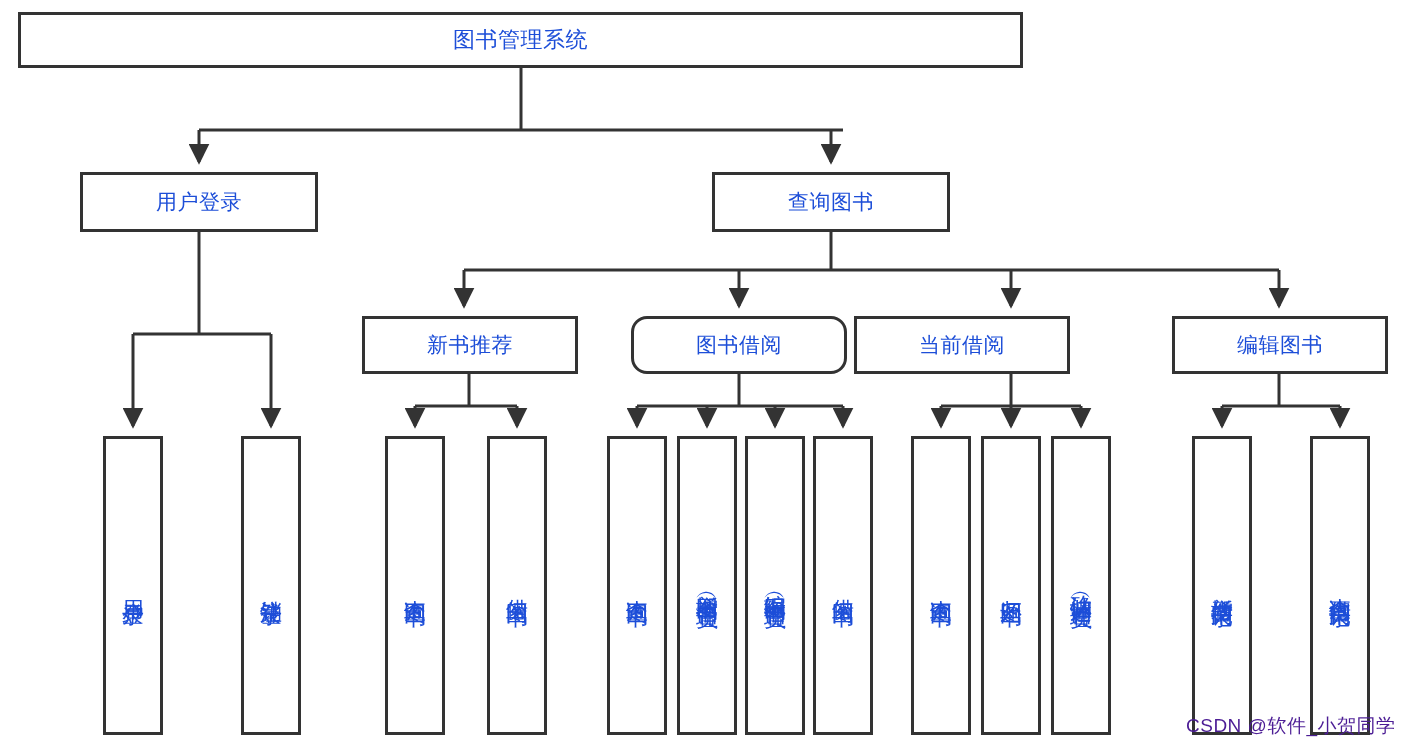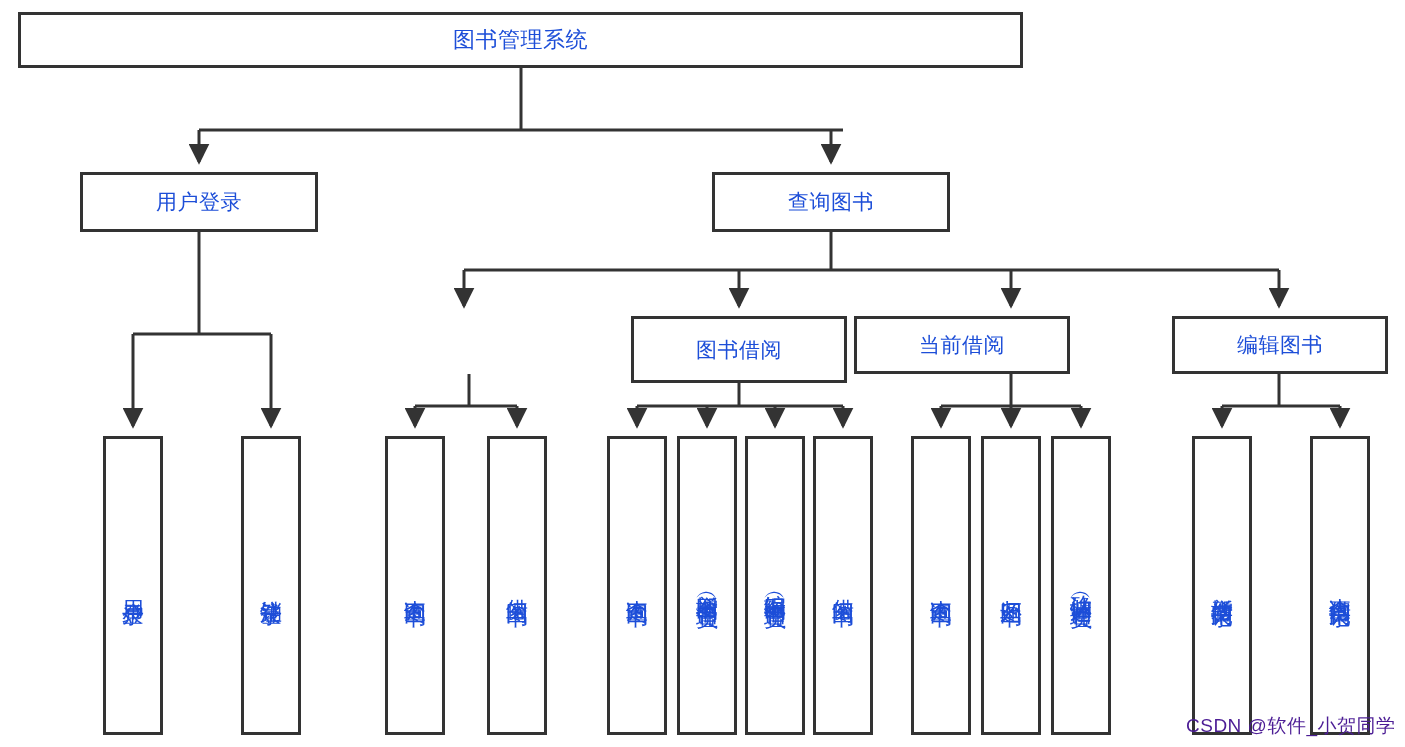--- a/index.html
+++ b/index.html
@@ -127,21 +127,24 @@
     <span>图书管理系统</span>
   </div>
 
   <div class="node h" style="left:80px; top:172px; width:238px; height:60px;">
     <span>用户登录</span>
   </div>
   <div class="node h" style="left:712px; top:172px; width:238px; height:60px;">
     <span>查询图书</span>
   </div>
 
-  <div class="node h" style="left:631px; top:316px; width:216px; height:67px;">
+  <div class="node h" style="left:362px; top:316px; width:216px; height:58px;">
+    <span>新书推荐</span>
+  </div>
+  <div class="node h" style="left:631px; top:316px; width:216px; height:58px;border-radius:16px;">
     <span>图书借阅</span>
   </div>
   <div class="node h" style="left:854px; top:316px; width:216px; height:58px;">
     <span>当前借阅</span>
   </div>
   <div class="node h" style="left:1172px; top:316px; width:216px; height:58px;">
     <span>编辑图书</span>
   </div>
 
   <div class="node v" style="left:103px; top:436px; width:60px; height:299px;">

